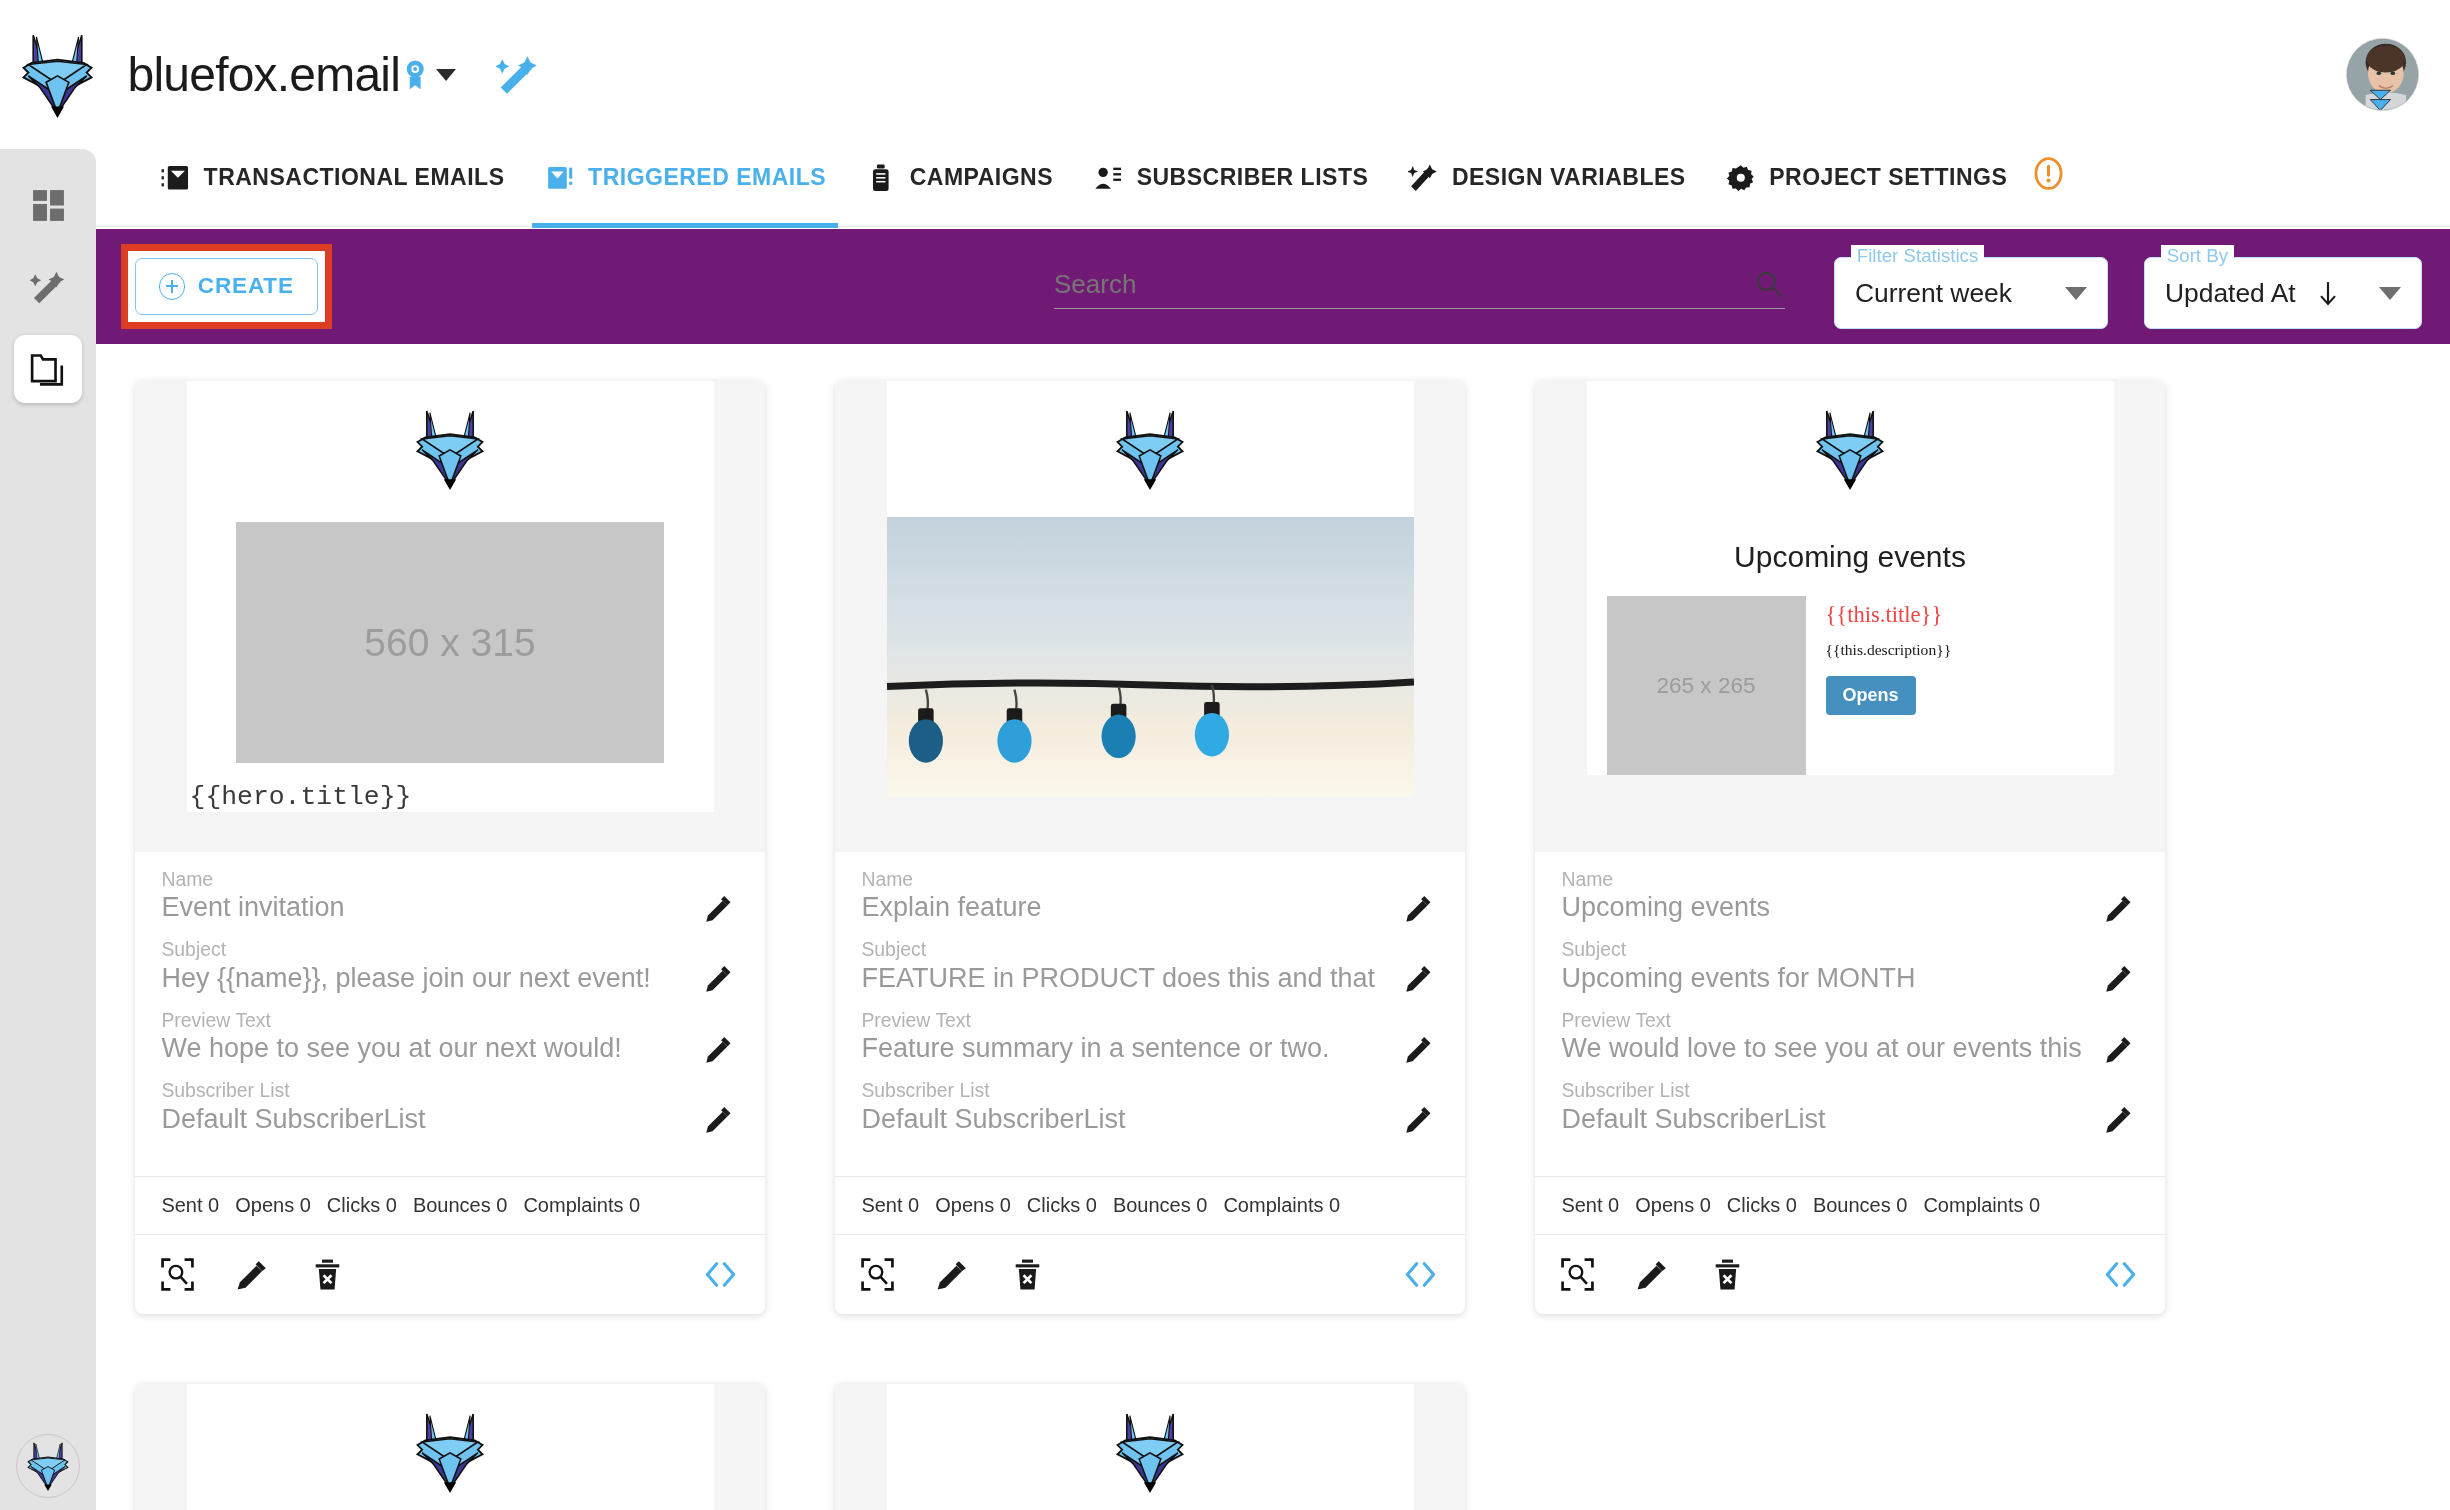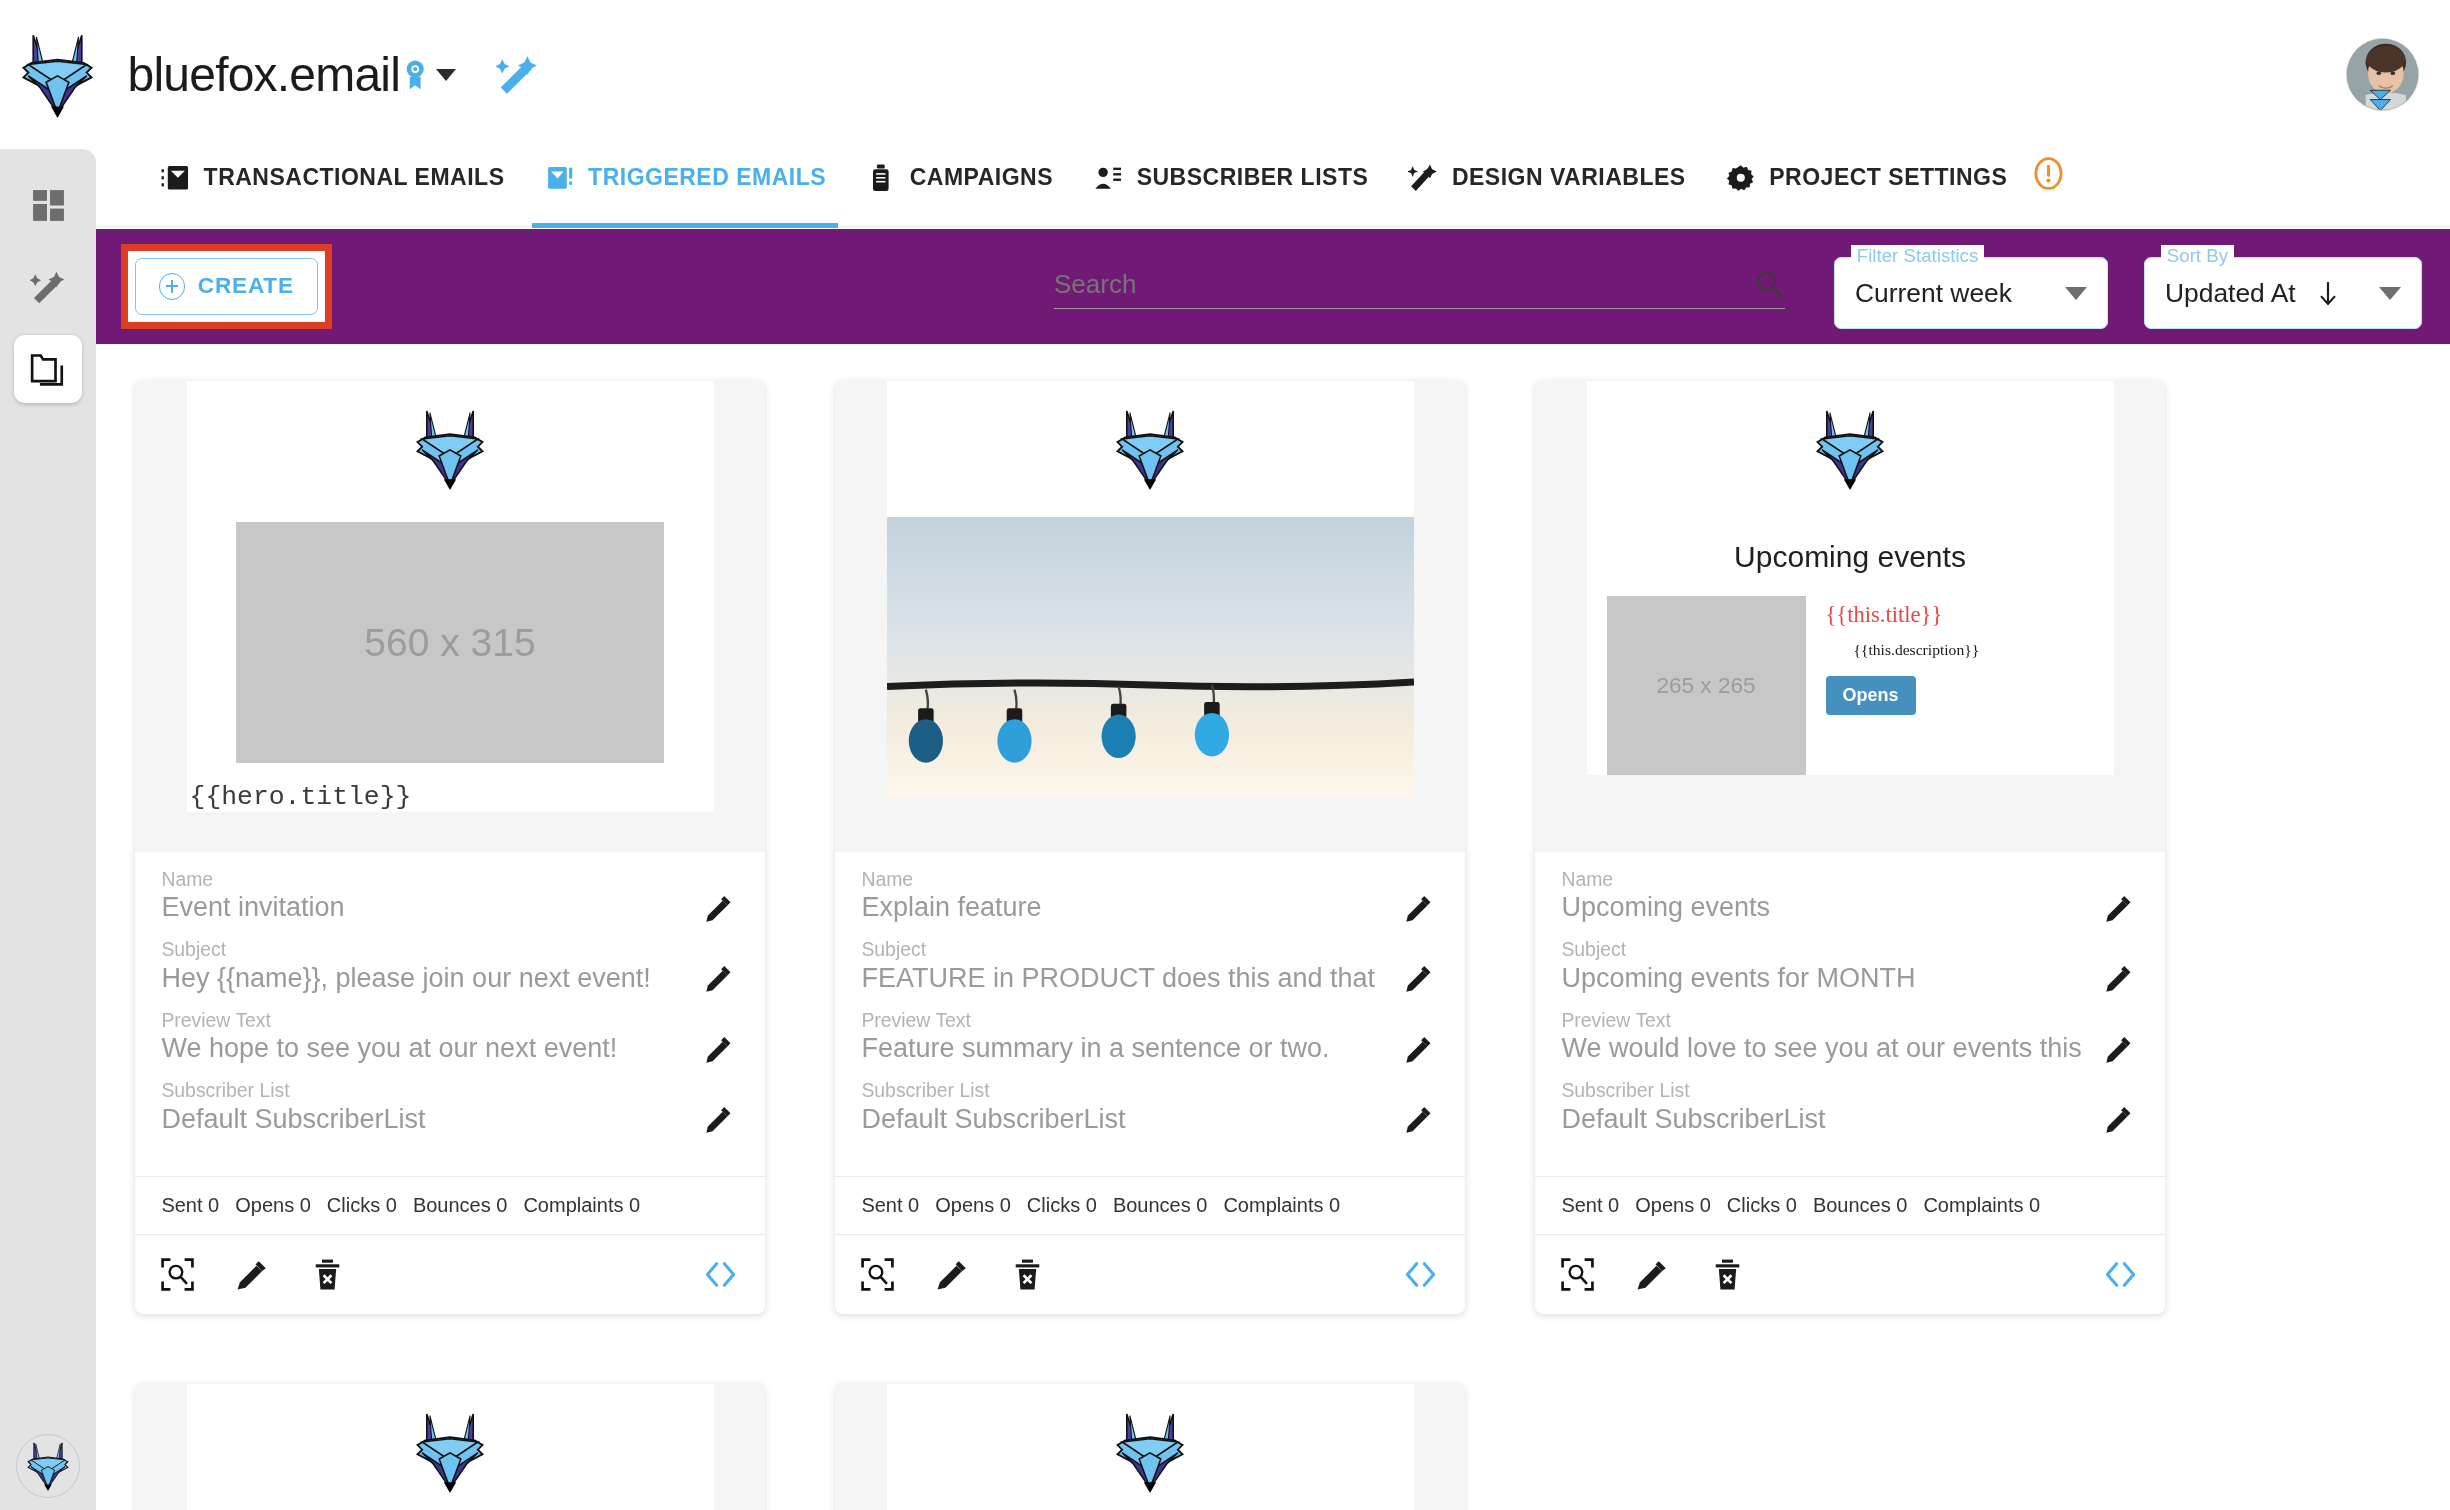--- a/index.html
+++ b/index.html
@@ -185,21 +185,21 @@
     font-family: "Liberation Sans", sans-serif;
   }
   .ev-desc {
     text-align: center; font-size: 16.3px; color: #2a2a2a; padding: 17px 20px 0;
     font-family: "Liberation Serif", serif;
   }
   .ev-row { display: flex; padding: 22px 18.7px 0 20px; gap: 20px; }
   .ev-ph { width: 199px; height: 179px; font-size: 22.6px; flex: none; }
   .ev-col { padding-top: 6.2px; }
   .ev-item-title { font-size: 22.6px; color: #ef4444; font-family: "Liberation Serif", serif; }
-  .ev-item-desc { font-size: 15.6px; color: #1a1a1a; padding-top: 12.4px; font-family: "Liberation Serif", serif; margin-left: 28px; }
+  .ev-item-desc { font-size: 15.6px; color: #1a1a1a; padding-top: 12.4px; font-family: "Liberation Serif", serif; }
   .ev-more {
     margin-top: 17px; background: #4590bf; color: #fff; border: none;
     border-radius: 3.9px; padding: 9.3px 17px; font-size: 18px; font-weight: 700;
     cursor: pointer; font-family: "Liberation Sans", sans-serif;
   }
 
   .card-fields { padding: 17px 26.4px 7.8px 26.4px; flex: 1; }
   .field { position: relative; padding-right: 54px; margin-bottom: 14px; }
   .field-label {
     font-size: 19.4px; color: #b3b3b3; line-height: 1.1;
@@ -458,21 +458,21 @@
         <div class="field">
           <div class="field-label">Subject</div>
           <div class="field-value">Hey {{name}}, please join our next event!</div>
           <svg class="edit-pencil" viewBox="0 0 38 38">
             <path d="M5 29 L24 10 L30 16 L11 35 L3 37 Z" fill="#1b1b1b"></path>
             <path d="M26 4 L34 12 L30 16 L22 8 Z" fill="#1b1b1b"></path>
           </svg>
         </div>
         <div class="field">
           <div class="field-label">Preview Text</div>
-          <div class="field-value">We hope to see you at our next event!</div>
+          <div class="field-value">We hope to see you at our next would!</div>
           <svg class="edit-pencil" viewBox="0 0 38 38">
             <path d="M5 29 L24 10 L30 16 L11 35 L3 37 Z" fill="#1b1b1b"></path>
             <path d="M26 4 L34 12 L30 16 L22 8 Z" fill="#1b1b1b"></path>
           </svg>
         </div>
         <div class="field">
           <div class="field-label">Subscriber List</div>
           <div class="field-value">Default SubscriberList</div>
           <svg class="edit-pencil" viewBox="0 0 38 38">
             <path d="M5 29 L24 10 L30 16 L11 35 L3 37 Z" fill="#1b1b1b"></path>

